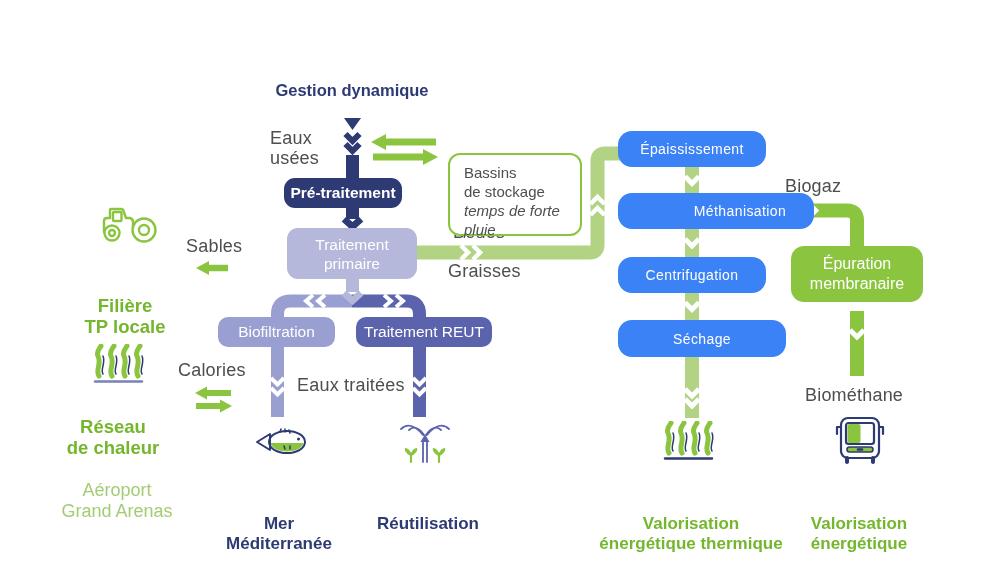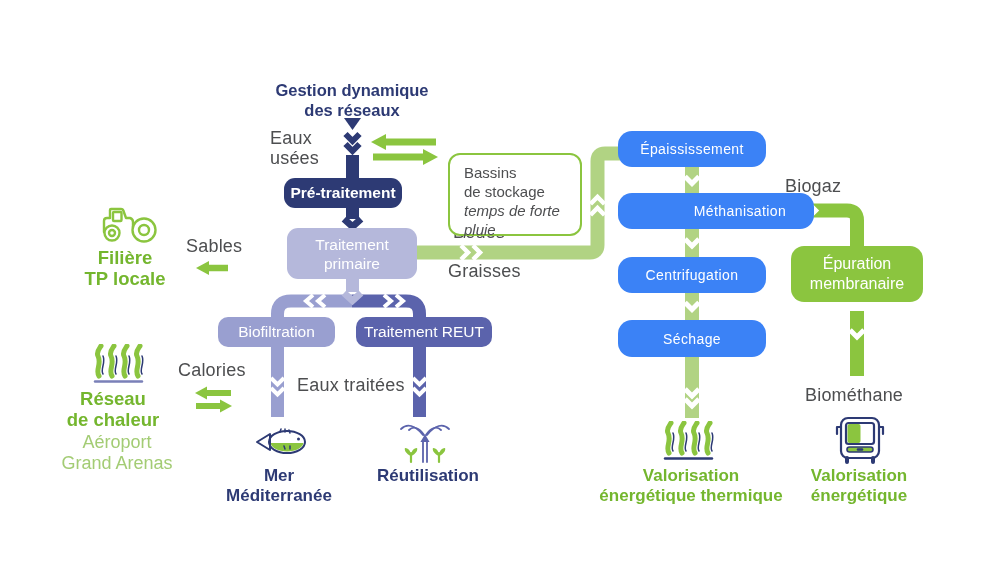--- a/index.html
+++ b/index.html
@@ -16,21 +16,21 @@
   .navybox{background:#2d3a74;border-radius:11px;font-size:15.5px;}
   .lavbox{background:#b5b8db;border-radius:11px;font-size:15.5px;line-height:19px;}
   .midpbox{background:#999fd0;border-radius:10px;font-size:15.5px;}
   .darkpbox{background:#5b63ac;border-radius:10px;font-size:15.5px;}
   .lgbox{background:#3b82f6;border-radius:14px;font-size:14px;letter-spacing:.4px;}
   .bgbox{background:#8bc53f;border-radius:13px;font-size:16px;line-height:20px;}
   .outlinebox{position:absolute;background:#fff;border:2.5px solid #8bc53f;border-radius:12px;
               color:#4d4e50;font-size:15px;line-height:19px;padding:8px 0 0 14px;box-sizing:border-box;margin-top:44px;}
   .it{font-style:italic;}
   .title{color:#2d3a74;font-weight:bold;font-size:16.5px;line-height:20px;text-align:center;}
-  .ctr{text-align:center;}
+  .ctr{text-align:center;margin-top:48px;}
   svg{display:block;}
 </style>
 </head>
 <body>
 
 <div class="canvas">
 
   <svg class="abs" style="left:0;top:0" width="1000" height="563" viewBox="0 0 1000 563">
 
     <polygon points="344,118 361,118 352.5,130" fill="#2d3a74"></polygon>
@@ -79,21 +79,20 @@
     <polygon points="196,268 209,261 209,275" fill="#8bc53f"></polygon>
 
     <line x1="206" y1="393" x2="231" y2="393" stroke="#8bc53f" stroke-width="6"></line>
     <polygon points="195,393 207,386.5 207,399.5" fill="#8bc53f"></polygon>
     <line x1="196" y1="406" x2="221" y2="406" stroke="#8bc53f" stroke-width="6"></line>
     <polygon points="232,406 220,399.5 220,412.5" fill="#8bc53f"></polygon>
   </svg>
 
   <div class="abs title lines" style="left:252px;top:80px;width:200px;">
     <span>Gestion dynamique</span>
-    <span>des réseaux</span>
   </div>
 
   <div class="abs gray lines" style="left:270px;top:128px;width:62px;">
     <span>Eaux</span>
     <span>usées</span>
   </div>
   <div class="abs gray" style="left:186px;top:236px;">Sables</div>
   <div class="abs gray" style="left:453px;top:222px;">Boues</div>
   <div class="abs gray" style="left:448px;top:261px;">Graisses</div>
   <div class="abs gray" style="left:785px;top:176px;">Biogaz</div>
@@ -123,33 +122,33 @@
   </div>
   <div class="box lgbox" style="left:618px;top:131px;width:148px;height:36px;">
     <span>Épaississement</span>
   </div>
   <div class="box lgbox" style="left:618px;top:193px;width:148px;height:36px;padding-left:48px;">
     <span>Méthanisation</span>
   </div>
   <div class="box lgbox" style="left:618px;top:257px;width:148px;height:36px;">
     <span>Centrifugation</span>
   </div>
-  <div class="box lgbox" style="left:618px;top:320px;width:148px;height:37px;">
+  <div class="box lgbox" style="left:618px;top:320px;width:168px;height:37px;">
     <span>Séchage</span>
   </div>
   <div class="box bgbox" style="left:791px;top:246px;width:132px;height:56px;text-align:center;">
     <span>Épuration</span>
     <span>membranaire</span>
   </div>
 
   <div class="abs greenb lines ctr" style="left:60px;top:247px;width:130px;font-size:18.5px;line-height:21px;">
     <span>Filière</span>
     <span>TP locale</span>
   </div>
-  <div class="abs greenb lines ctr" style="left:57px;top:388px;width:112px;font-size:18.5px;line-height:21px;">
+  <div class="abs greenb lines ctr" style="left:57px;top:368px;width:112px;font-size:18.5px;line-height:21px;">
     <span>Réseau</span>
     <span>de chaleur</span>
   </div>
   <div class="abs lgreen lines ctr" style="left:52px;top:432px;width:130px;font-size:18px;line-height:21px;">
     <span>Aéroport</span>
     <span>Grand Arenas</span>
   </div>
   <div class="abs navyb lines ctr" style="left:222px;top:466px;width:114px;font-size:17px;line-height:20px;">
     <span>Mer</span>
     <span>Méditerranée</span>

